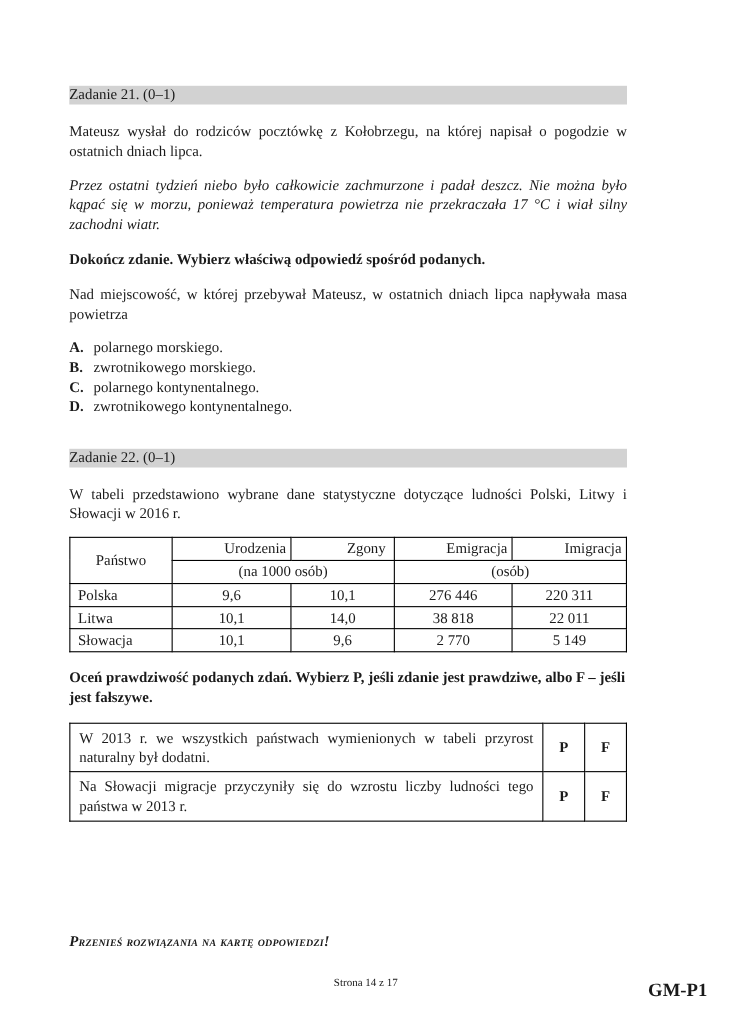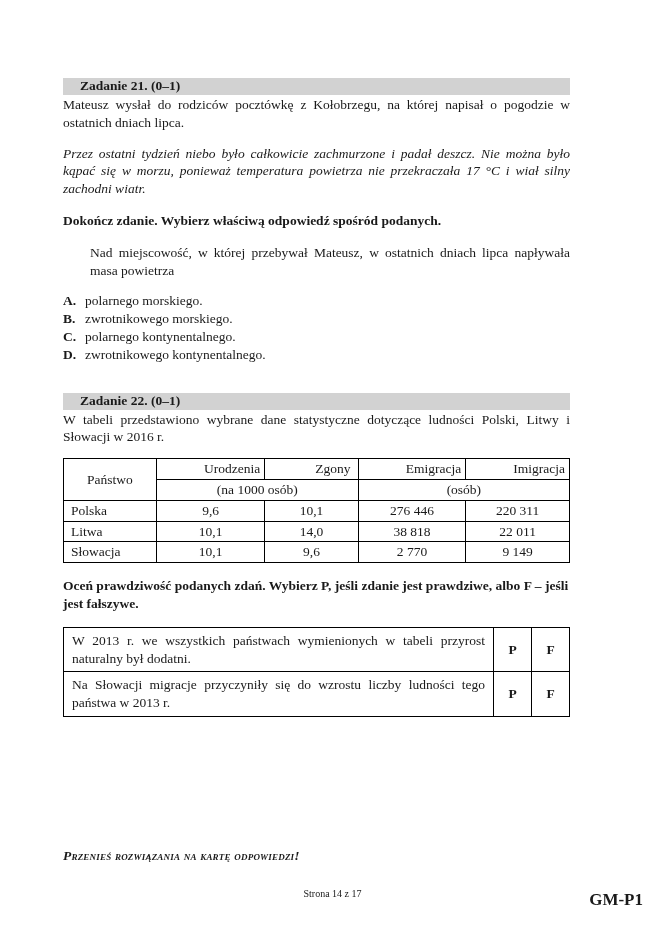--- a/index.html
+++ b/index.html
@@ -15,30 +15,30 @@
     overflow: hidden;
   }
   .page {
     position: absolute;
     top: 78px;
     left: 63px;
     width: 507px;
   }
   .task-header {
     background: #d2d2d2;
-    font-weight: bold;
-    padding: 0 17px;
+    font-weight: normal;
+    padding: 0 0;
     line-height: 1.25;
-    margin-bottom: 1px;
+    margin-bottom: 16px;
     width: 100%;
   }
   .para { text-align: justify; }
   .quote { font-style: italic; margin-top: 13px; }
   .instruction { font-weight: bold; margin-top: 14px; }
-  .stem { margin-top: 14px; text-align: justify; margin-left: 27px; }
+  .stem { margin-top: 14px; text-align: justify; }
   .options { margin-top: 13px; }
   .option { display: flex; }
   .option .letter { font-weight: bold; width: 22px; flex: 0 0 22px; }
   .gap-task { height: 29px; }
 
   table { border-collapse: collapse; width: 100%; }
   .stats-table { margin-top: 12px; }
   .stats-table td, .stats-table th {
     border: 1px solid #000;
     padding: 1px 4px;
@@ -144,21 +144,21 @@
         <td>10,1</td>
         <td>14,0</td>
         <td>38 818</td>
         <td>22 011</td>
       </tr>
       <tr>
         <td class="country-cell">Słowacja</td>
         <td>10,1</td>
         <td>9,6</td>
         <td>2 770</td>
-        <td>9 149</td>
+        <td>5 149</td>
       </tr>
     </tbody>
   </table>
 
   <div class="instruction">Oceń prawdziwość podanych zdań. Wybierz P, jeśli zdanie jest prawdziwe, albo F – jeśli jest fałszywe.</div>
 
   <table class="pf-table">
     <tbody>
       <tr>
         <td class="statement-cell">W 2013 r. we wszystkich państwach wymienionych w tabeli przyrost naturalny był dodatni.</td>

